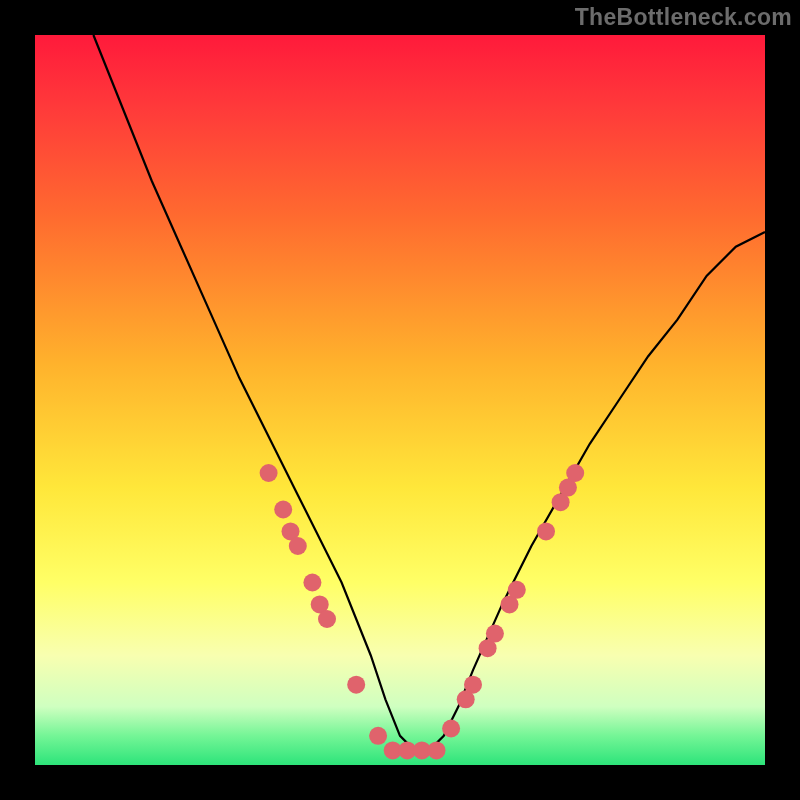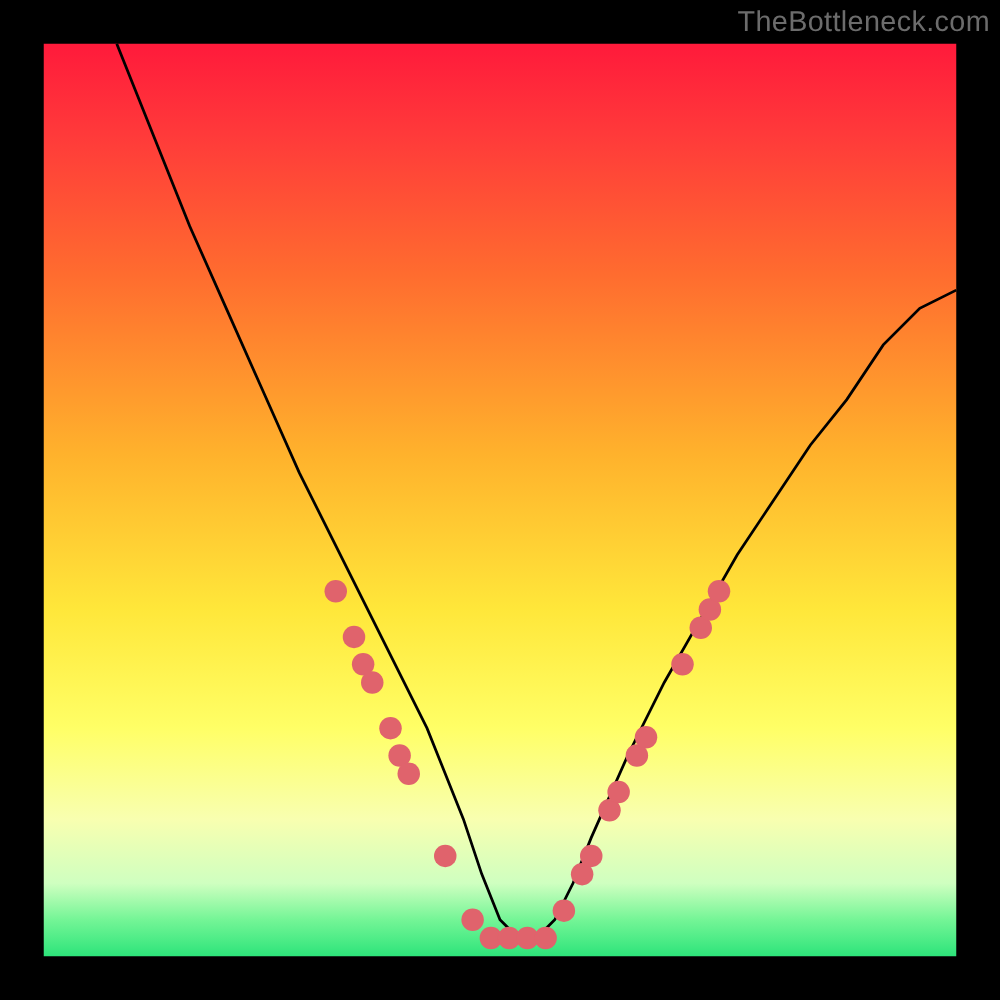--- a/index.html
+++ b/index.html
@@ -45,21 +45,21 @@
     height: 730px;
     overflow: visible;
   }
   .watermark {
     position: absolute;
     top: 4px;
     right: 8px;
     color: #6c6c6c;
     font-size: 23px;
     letter-spacing: 0.3px;
-    font-weight: 400;
+    font-weight: 700;
   }
 </style>
 </head>
 <body>
 
 <div class="frame">
   <div class="watermark">TheBottleneck.com</div>
   <div class="plot-area">
     <svg class="curve" viewBox="0 0 730 730" preserveAspectRatio="none">
       <path id="curve-path" fill="none" stroke="#000000" stroke-width="2.2" d="M58.4 0.0 L87.6 73.0 L116.8 146.0 L146.0 211.7 L175.2 277.4 L204.4 343.1 L233.6 401.5 L262.8 459.9 L292.0 518.3 L306.6 547.5 L321.2 584.0 L335.8 620.5 L350.4 664.3 L365.0 700.8 L379.6 715.4 L394.2 715.4 L408.8 700.8 L423.4 671.6 L438.0 635.1 L467.2 569.4 L496.4 511.0 L525.6 459.9 L554.8 408.8 L584.0 365.0 L613.2 321.2 L642.4 284.7 L671.6 240.9 L700.8 211.7 L730.0 197.1"></path>

